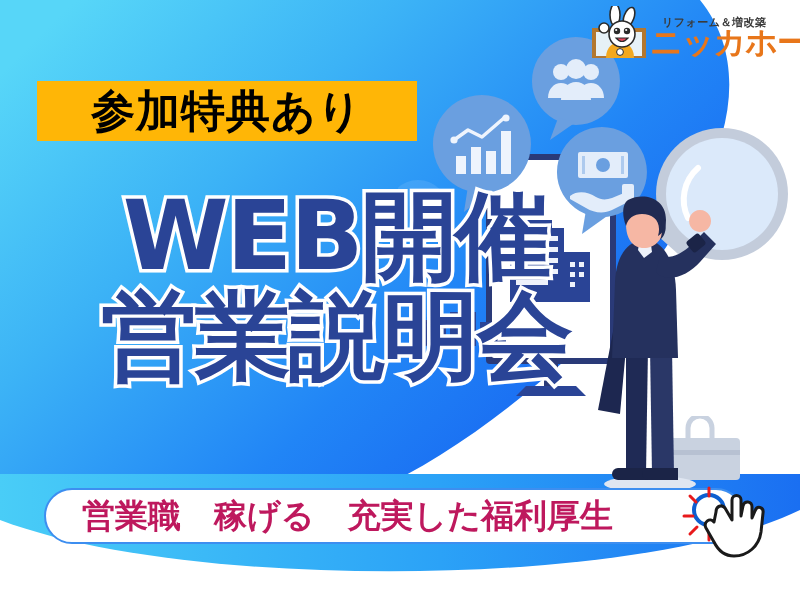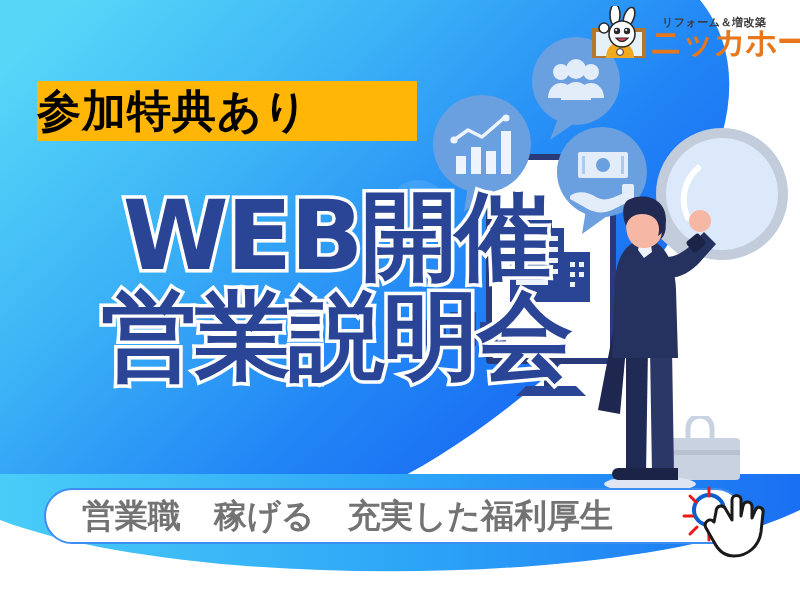--- a/index.html
+++ b/index.html
@@ -35,21 +35,21 @@
   
   .badge {
     position: absolute;
     left: 37px;
     top: 81px;
     width: 380px;
     height: 60px;
     background: #ffb606;
     display: flex;
     align-items: center;
-    justify-content: flex-start;
+    justify-content: center;
   }
   .badge-text {
     font-family: "DejaVu Sans", "Liberation Sans", sans-serif;
     font-size: 44px;
     font-weight: 700;
     color: #000000;
     letter-spacing: 1px;
     line-height: 1;
     white-space: nowrap;
   }
@@ -87,21 +87,21 @@
     border-radius: 30px;
     box-sizing: border-box;
     display: flex;
     align-items: center;
     padding-left: 36px;
   }
   .pill-text {
     font-family: "DejaVu Sans", "Liberation Sans", sans-serif;
     font-size: 33px;
     font-weight: 700;
-    color: #737373;
+    color: #be185d;
     white-space: nowrap;
     letter-spacing: 0px;
   }
 
   
   .logo {
     position: absolute;
     left: 586px;
     top: 6px;
     width: 212px;

